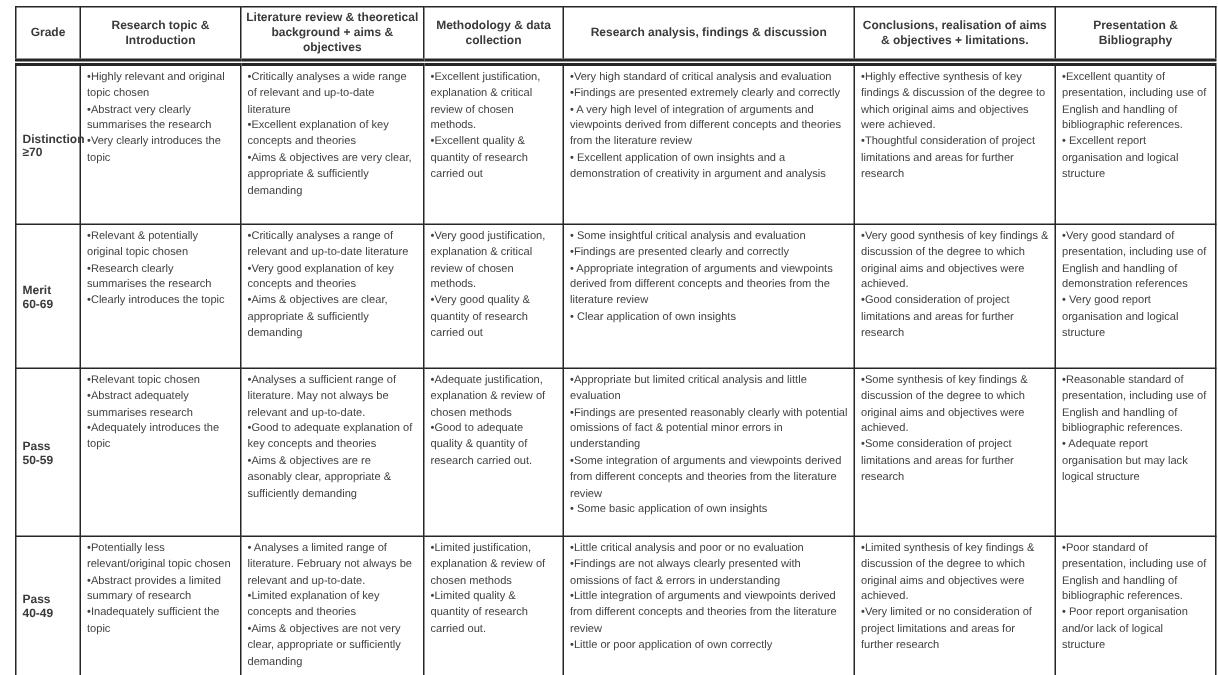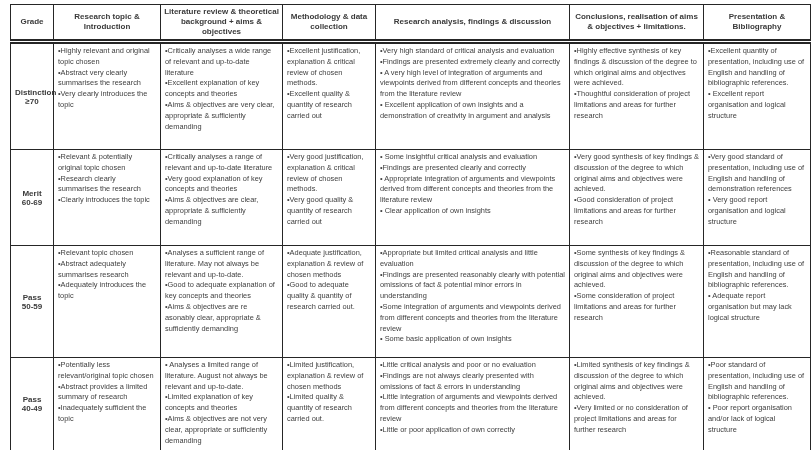--- a/index.html
+++ b/index.html
@@ -41,21 +41,21 @@
     vertical-align: middle;
     height: 29px;
     line-height: 1.25;
     padding: 2px 2px;
     border-bottom: 5px double #262626;
     color: #3a3a3a;
   }
   td.grade {
     font-size: 8px;
     font-weight: bold;
-    text-align: center;
+    text-align: left;
     vertical-align: middle;
     color: #3a3a3a;
   }
   td.criteria {
     font-size: 7.4px;
     line-height: 10.8px;
     color: #404040;
   }
   .bullet { margin: 0; }
   tbody tr:nth-child(1) { height: 108px; }
@@ -195,21 +195,21 @@
           <td class="grade">
             <div>Pass</div>
             <div>40-49</div>
           </td>
           <td class="criteria">
             <div class="bullet">•Potentially less relevant/original topic chosen</div>
             <div class="bullet">•Abstract provides a limited summary of research</div>
             <div class="bullet">•Inadequately sufficient the topic</div>
           </td>
           <td class="criteria">
-            <div class="bullet">• Analyses a limited range of literature. August not always be relevant and up-to-date.</div>
+            <div class="bullet">• Analyses a limited range of literature. February not always be relevant and up-to-date.</div>
             <div class="bullet">•Limited explanation of key concepts and theories</div>
             <div class="bullet">•Aims &amp; objectives are not very clear, appropriate or sufficiently demanding</div>
           </td>
           <td class="criteria">
             <div class="bullet">•Limited justification, explanation &amp; review of chosen methods</div>
             <div class="bullet">•Limited quality &amp; quantity of research carried out.</div>
           </td>
           <td class="criteria">
             <div class="bullet">•Little critical analysis and poor or no evaluation</div>
             <div class="bullet">•Findings are not always clearly presented with omissions of fact &amp; errors in understanding</div>

